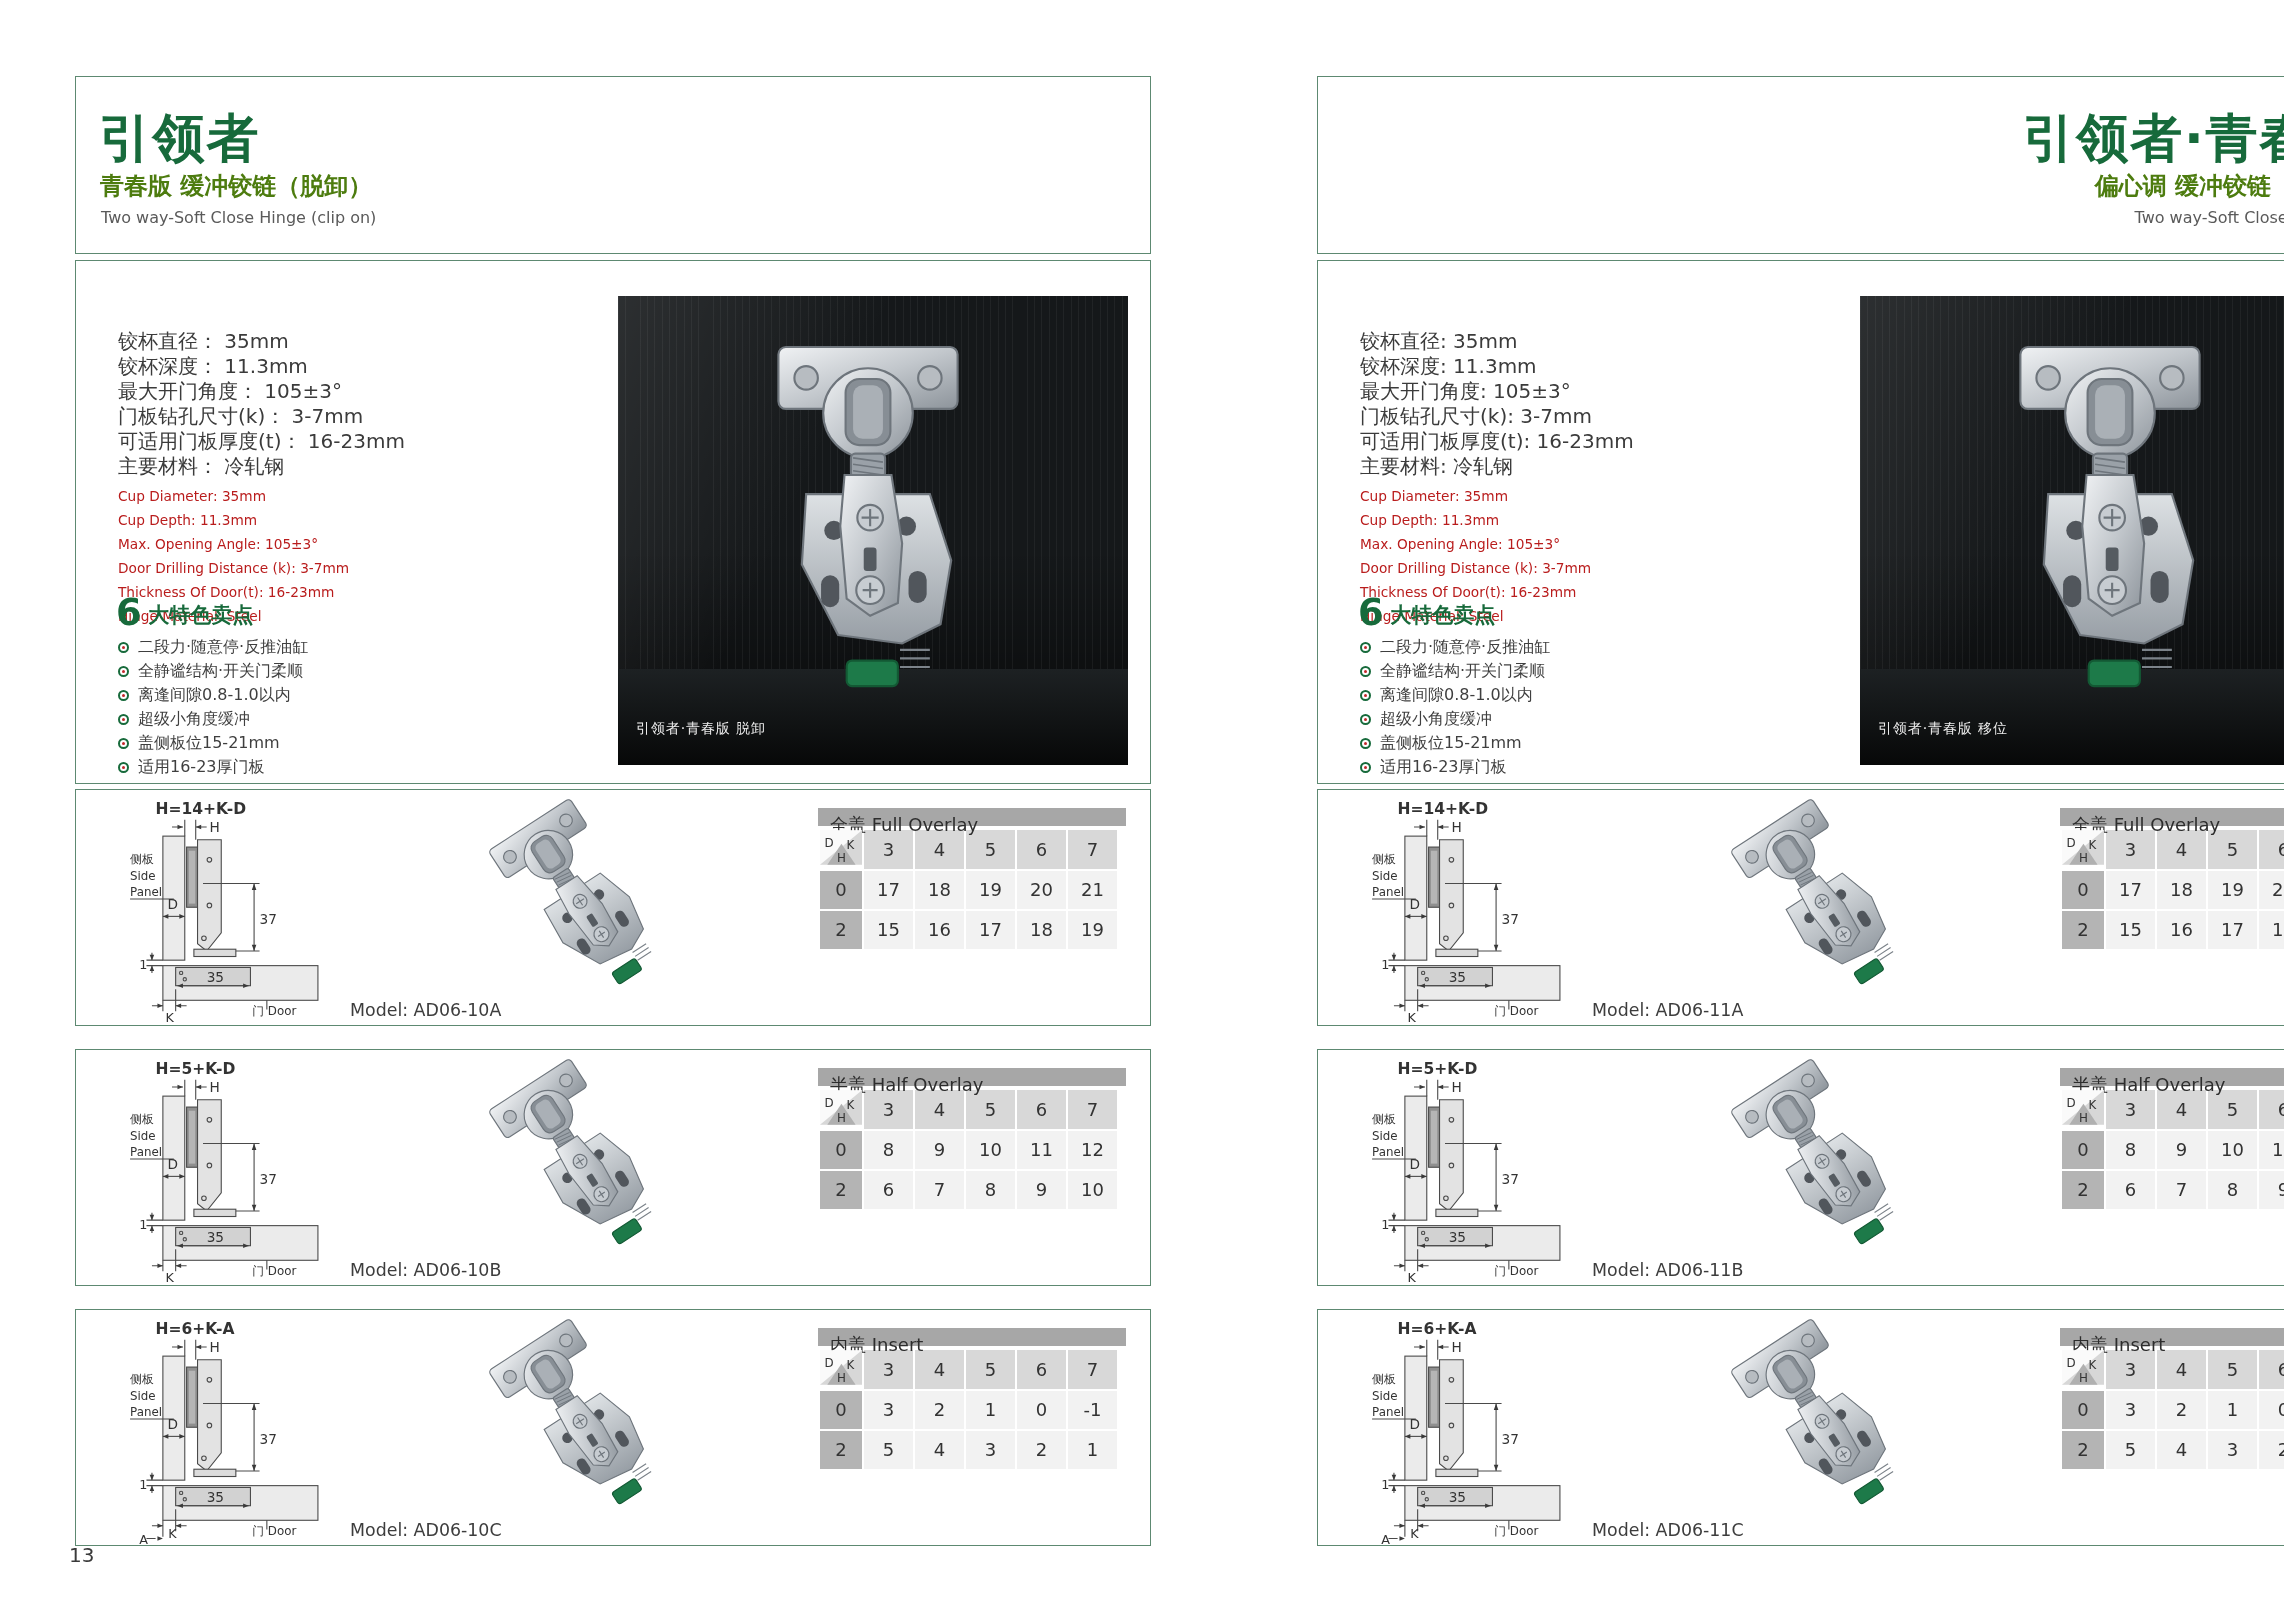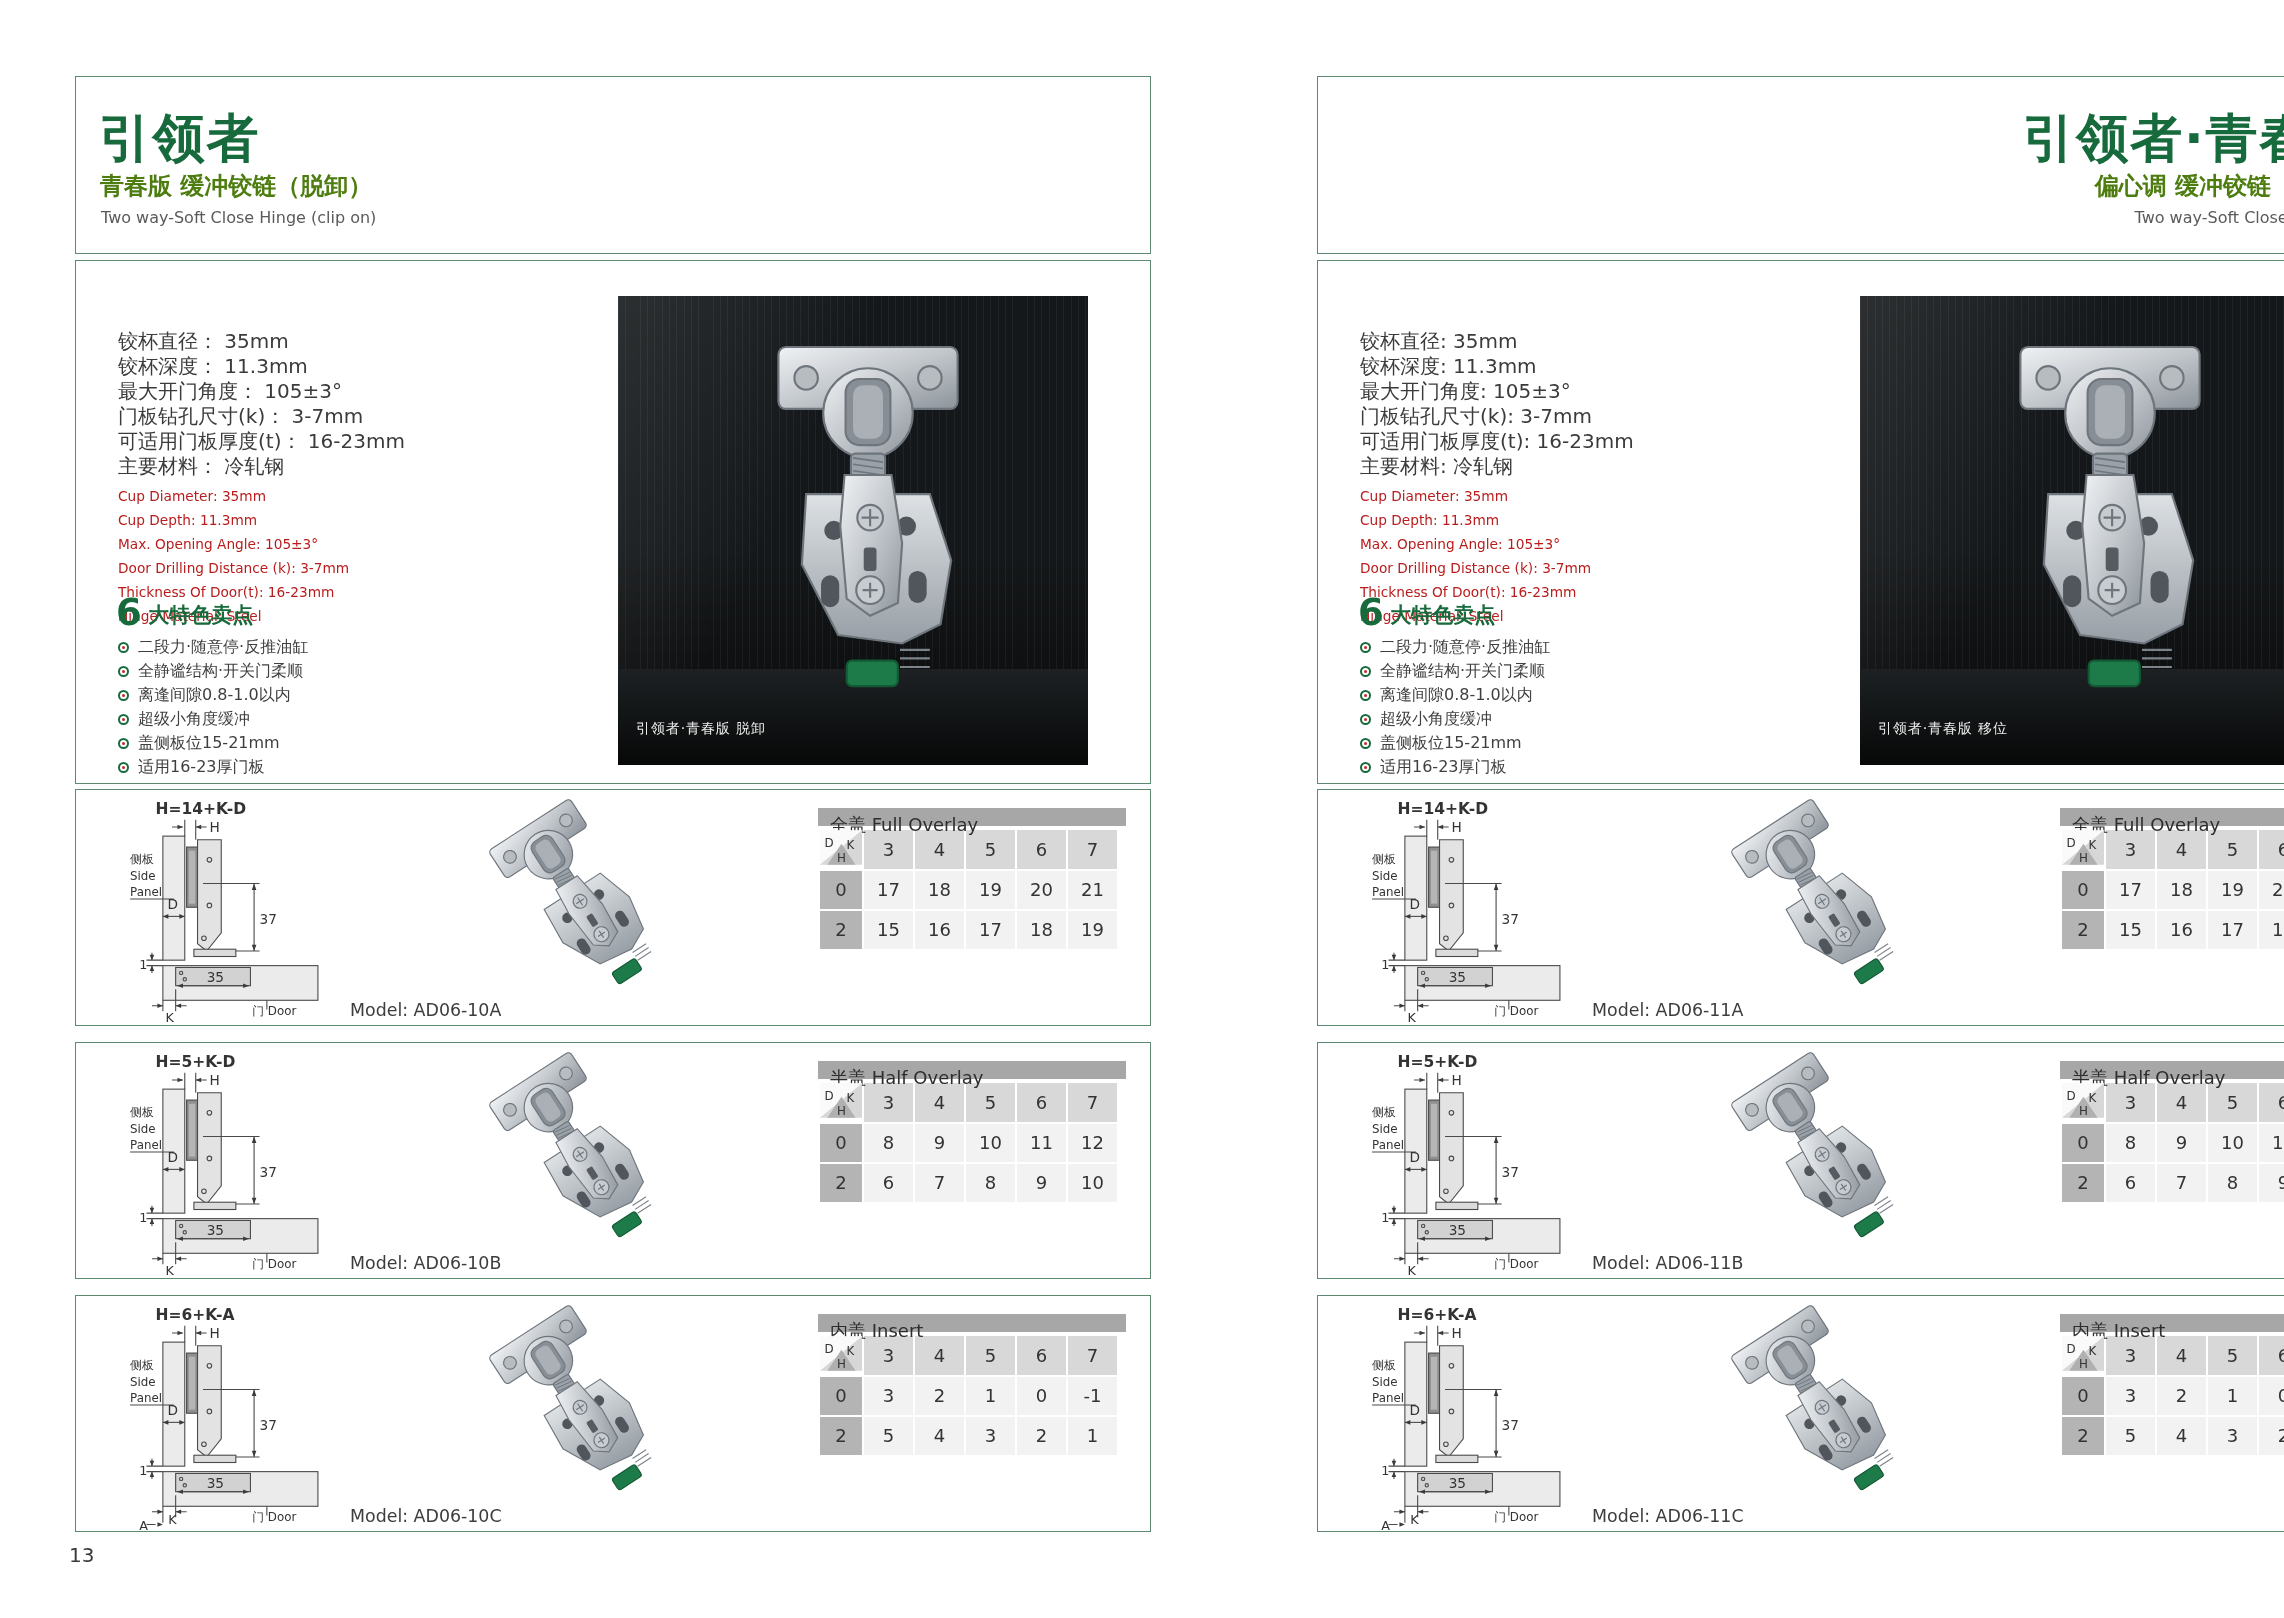--- a/index.html
+++ b/index.html
@@ -4,38 +4,38 @@
 <style>
   *{box-sizing:border-box;margin:0;padding:0}
   body{background:#ffffff;font-family:"DejaVu Sans","Liberation Sans",sans-serif}
   .canvas{position:relative;width:2482px;height:1618px;background:#fff;overflow:hidden}
   .page{position:absolute;top:76px;width:1076px}
   .page.left{left:75px}
   .page.right{left:1317px}
   .box{border:0.9px solid #5d8971;background:#fff;position:relative}
   .hdr{height:178px;margin-bottom:5.5px}
   .main{height:524px;margin-bottom:5.5px}
-  .sec{height:237px;margin-bottom:16px}
+  .sec{height:237px;margin-bottom:23px}
   .t1{position:absolute;left:23px;top:26.5px;font-size:52px;font-weight:bold;color:#176a3b;letter-spacing:1.8px;white-space:nowrap}
   .t2{position:absolute;left:24px;top:93px;font-size:24px;font-weight:bold;color:#4d7c0f;white-space:nowrap}
   .t3{position:absolute;left:25px;top:131px;font-size:16px;color:#5a5a5a;white-space:nowrap}
   .right .t1,.right .t2,.right .t3{left:auto;right:25px;text-align:right}
   .specs-cn{position:absolute;left:42px;top:68px;font-size:20px;color:#3b3b3b}
   .specs-cn div{height:25px;line-height:25px;white-space:nowrap}
   .specs-en{position:absolute;left:42px;top:223px;font-size:13.7px;color:#b91c1c}
   .specs-en div{height:24px;line-height:24px;white-space:nowrap}
   .feat-title{position:absolute;left:40px;top:330px;color:#176a3b;white-space:nowrap}
   .feat-title .big{font-size:37px;font-weight:bold;vertical-align:-2.7px}
   .feat-title .rest{font-size:21px;font-weight:bold;margin-left:6.4px}
   .feats{position:absolute;left:42px;top:375px}
   .feat{display:flex;align-items:center;height:24px;white-space:nowrap}
   .bullet{flex:0 0 auto;width:11px;height:11px;border:2.3px solid #176a3b;border-radius:50%;position:relative;margin-right:9px}
   .bullet::after{content:"";position:absolute;left:50%;top:50%;width:3.7px;height:3.7px;margin:-1.8px 0 0 -1.8px;border-radius:50%;background:#c3272b}
   .feat span.txt{font-size:16px;color:#3f3f3f}
-  .photo{position:absolute;left:542px;top:35px;width:470px;height:469px;background:
+  .photo{position:absolute;left:542px;top:35px;width:510px;height:469px;background:
     repeating-linear-gradient(90deg,rgba(255,255,255,.05) 0 0.9px,rgba(0,0,0,0) 0.9px 7.3px),
     linear-gradient(115deg,rgba(255,255,255,.10) 0%,rgba(255,255,255,0) 38%),
     linear-gradient(to top,rgba(0,0,0,.65) 0%,rgba(0,0,0,0) 46%),#15181a;overflow:hidden}
   .photo .shelf{position:absolute;left:0;bottom:0;width:100%;height:96px;background:linear-gradient(180deg,#1d2123,#070808)}
   .photo .caption{position:absolute;left:18px;bottom:26.5px;font-size:14px;color:#ededed;letter-spacing:0.9px;white-space:nowrap}
   .hinge-photo{position:absolute;left:122px;top:37px}
   .diag{position:absolute;left:39px;top:6.4px;width:311px;height:228px}
   .model{position:absolute;left:274px;top:210px;font-size:17.4px;color:#3d3d3d;white-space:nowrap}
   .hinge-art{position:absolute;left:379px;top:12.8px;transform:rotate(-33deg)}
   .tblwrap{position:absolute;left:742px;top:18px;width:308px}

